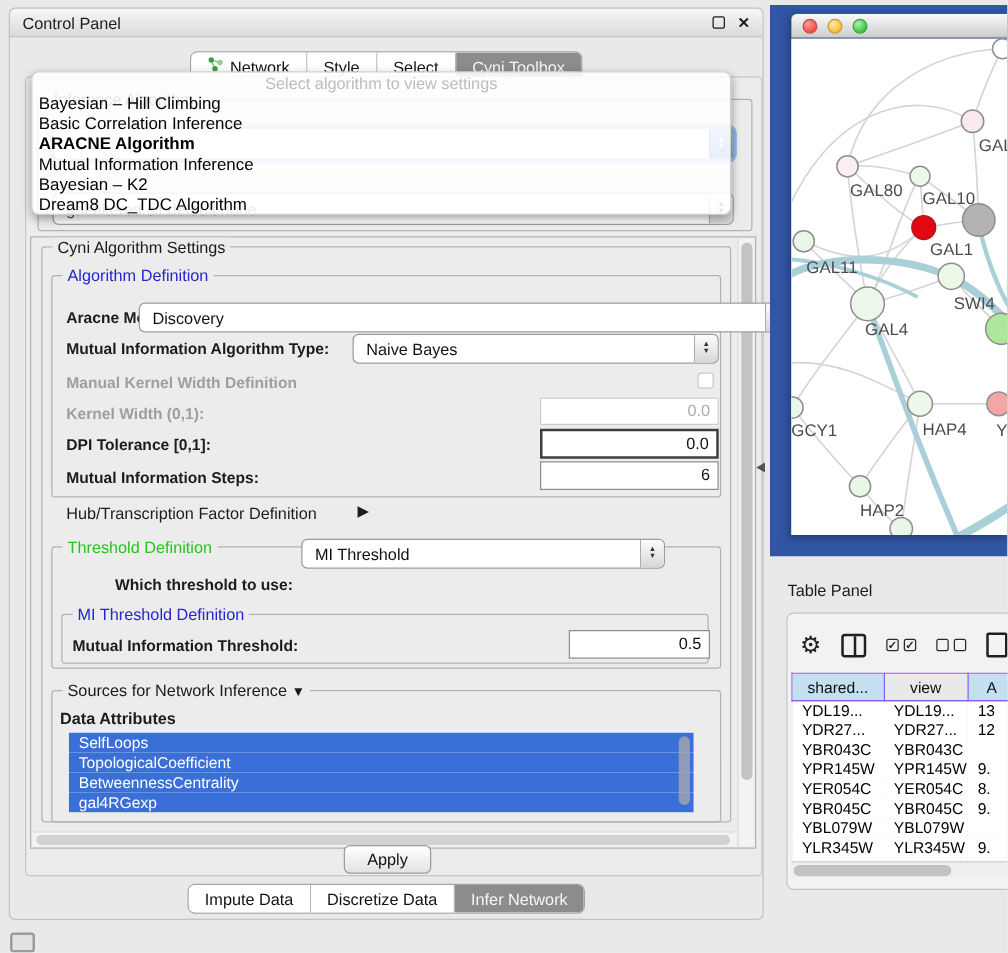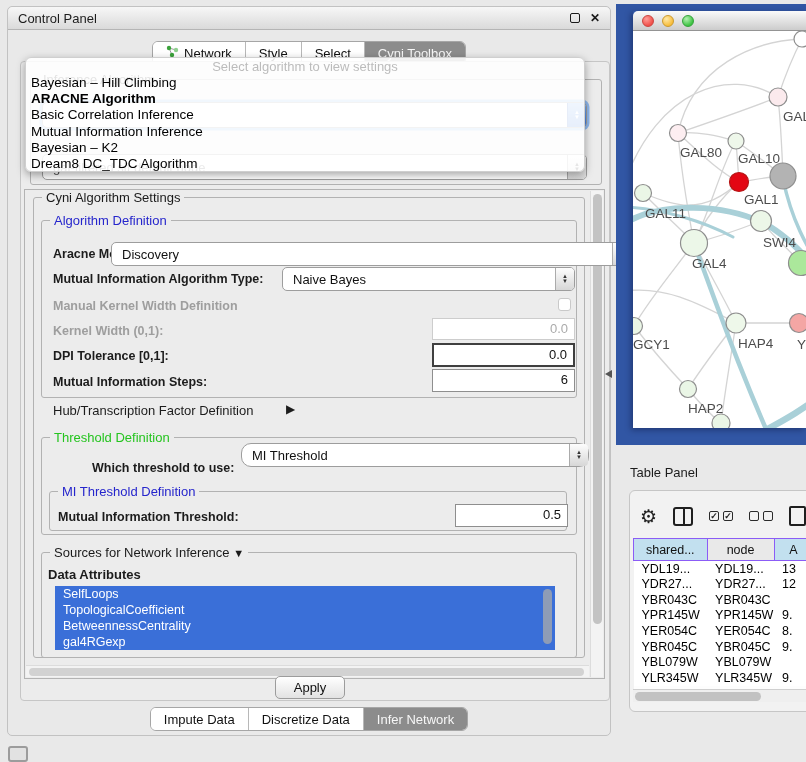--- a/index.html
+++ b/index.html
@@ -218,22 +218,22 @@
           <span>▲</span>
           <span>▼</span>
         </span>
     </div>
   </div>
 
   <div class="abs popup">
     <div class="ph">Select algorithm to view settings</div>
     <div id="popup-list">
         <div class="item">Bayesian – Hill Climbing</div>
+        <div class="item">Basic Correlation Inference</div>
         <div class="item bold">ARACNE Algorithm</div>
-        <div class="item">Basic Correlation Inference</div>
         <div class="item">Mutual Information Inference</div>
         <div class="item">Bayesian – K2</div>
         <div class="item">Dream8 DC_TDC Algorithm</div>
       </div>
   </div>
 
   <div class="abs scrollpane">
     <div class="vscroll">
       <div class="thumb" style="top:3px; height:430px;"></div>
     </div>
@@ -281,21 +281,21 @@
   <div class="field" style="left:424px; top:362px; width:143px; height:23px;">6</div>
 
   <span class="lbl plain" style="left:45px; top:396px;">Hub/Transcription Factor Definition</span>
   <span class="lbl plain" style="left:278px; top:395px; font-size:12px;">▶</span>
 
   <div class="group" style="left:33px; top:430px; width:536px; height:98px;">
     <span class="gtitle green">Threshold Definition</span>
   </div>
 
   <span class="lbl" style="left:84px; top:454px;">Which threshold to use:</span>
-  <div class="combo" style="left:233px; top:436px; width:348px; height:24px;border-radius:10px;">
+  <div class="combo" style="left:233px; top:424px; width:291px; height:24px;">
     <span class="cval">MI Threshold</span>
     <span class="stepper">
         <span>▲</span>
         <span>▼</span>
       </span>
   </div>
 
   <div class="group" style="left:41px; top:484px; width:518px; height:40px;">
     <span class="gtitle blue">MI Threshold Definition</span>
   </div>
@@ -423,21 +423,21 @@
         <span class="cb"></span>
         <span class="cb"></span>
       </span>
     <span class="doc-icon"></span>
   </div>
 
   <table class="net-table" id="net-table" style="clip-path: inset(0px 0px 7px);">
     <thead>
         <tr id="tbl-head">
           <th class="blue" style="width: 83px;">shared...</th>
-          <th class="gray" style="width: 68px;">node</th>
+          <th class="gray" style="width: 68px;">view</th>
           <th class="blue" style="width: 60px;">A</th>
         </tr>
       </thead>
     <tbody id="tbl-body">
         <tr>
           <td>YDL19...</td>
           <td>YDL19...</td>
           <td>13</td>
         </tr>
         <tr>

